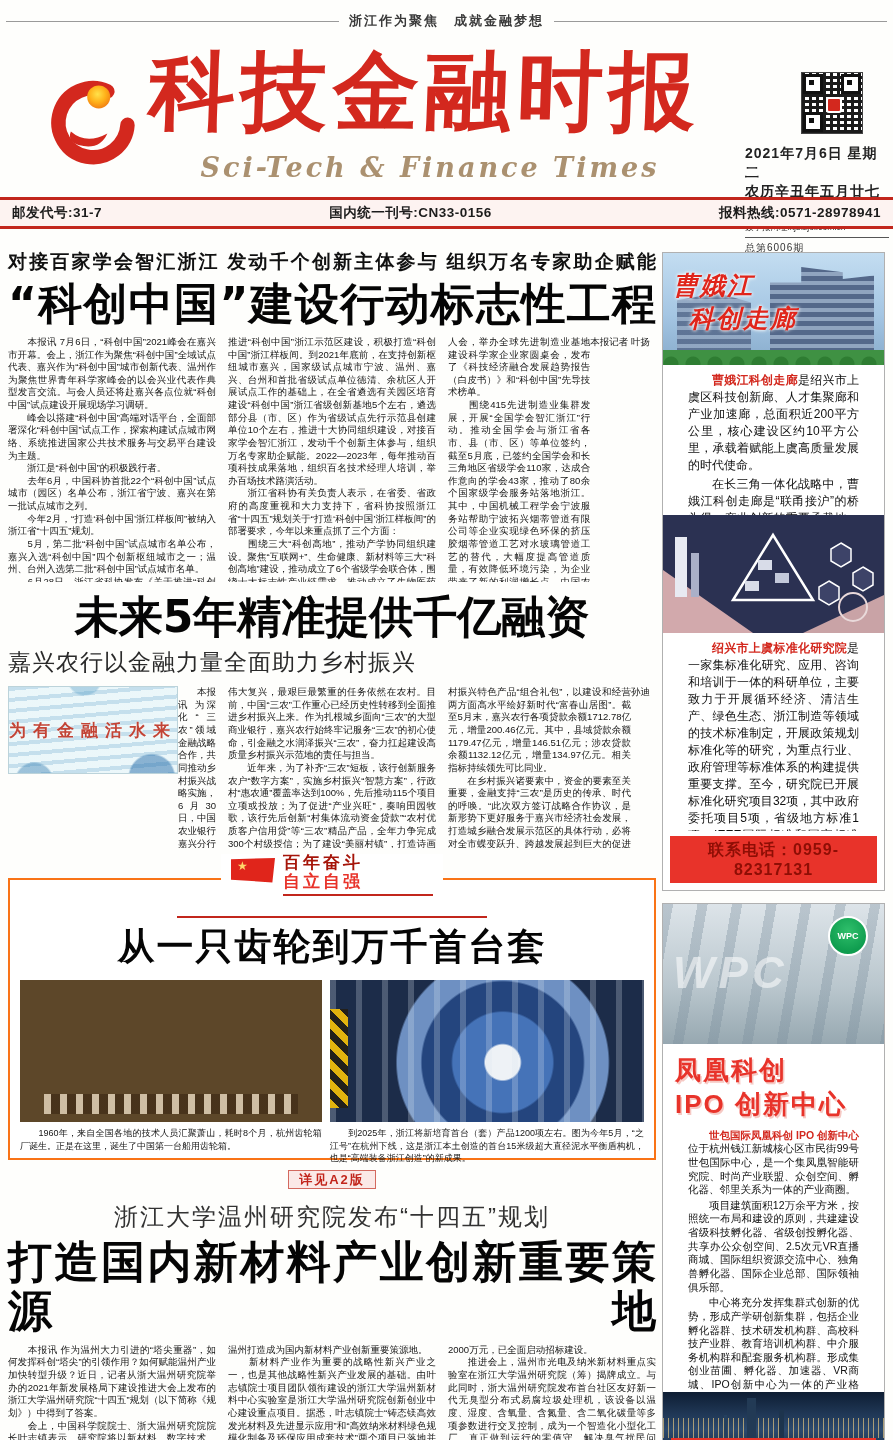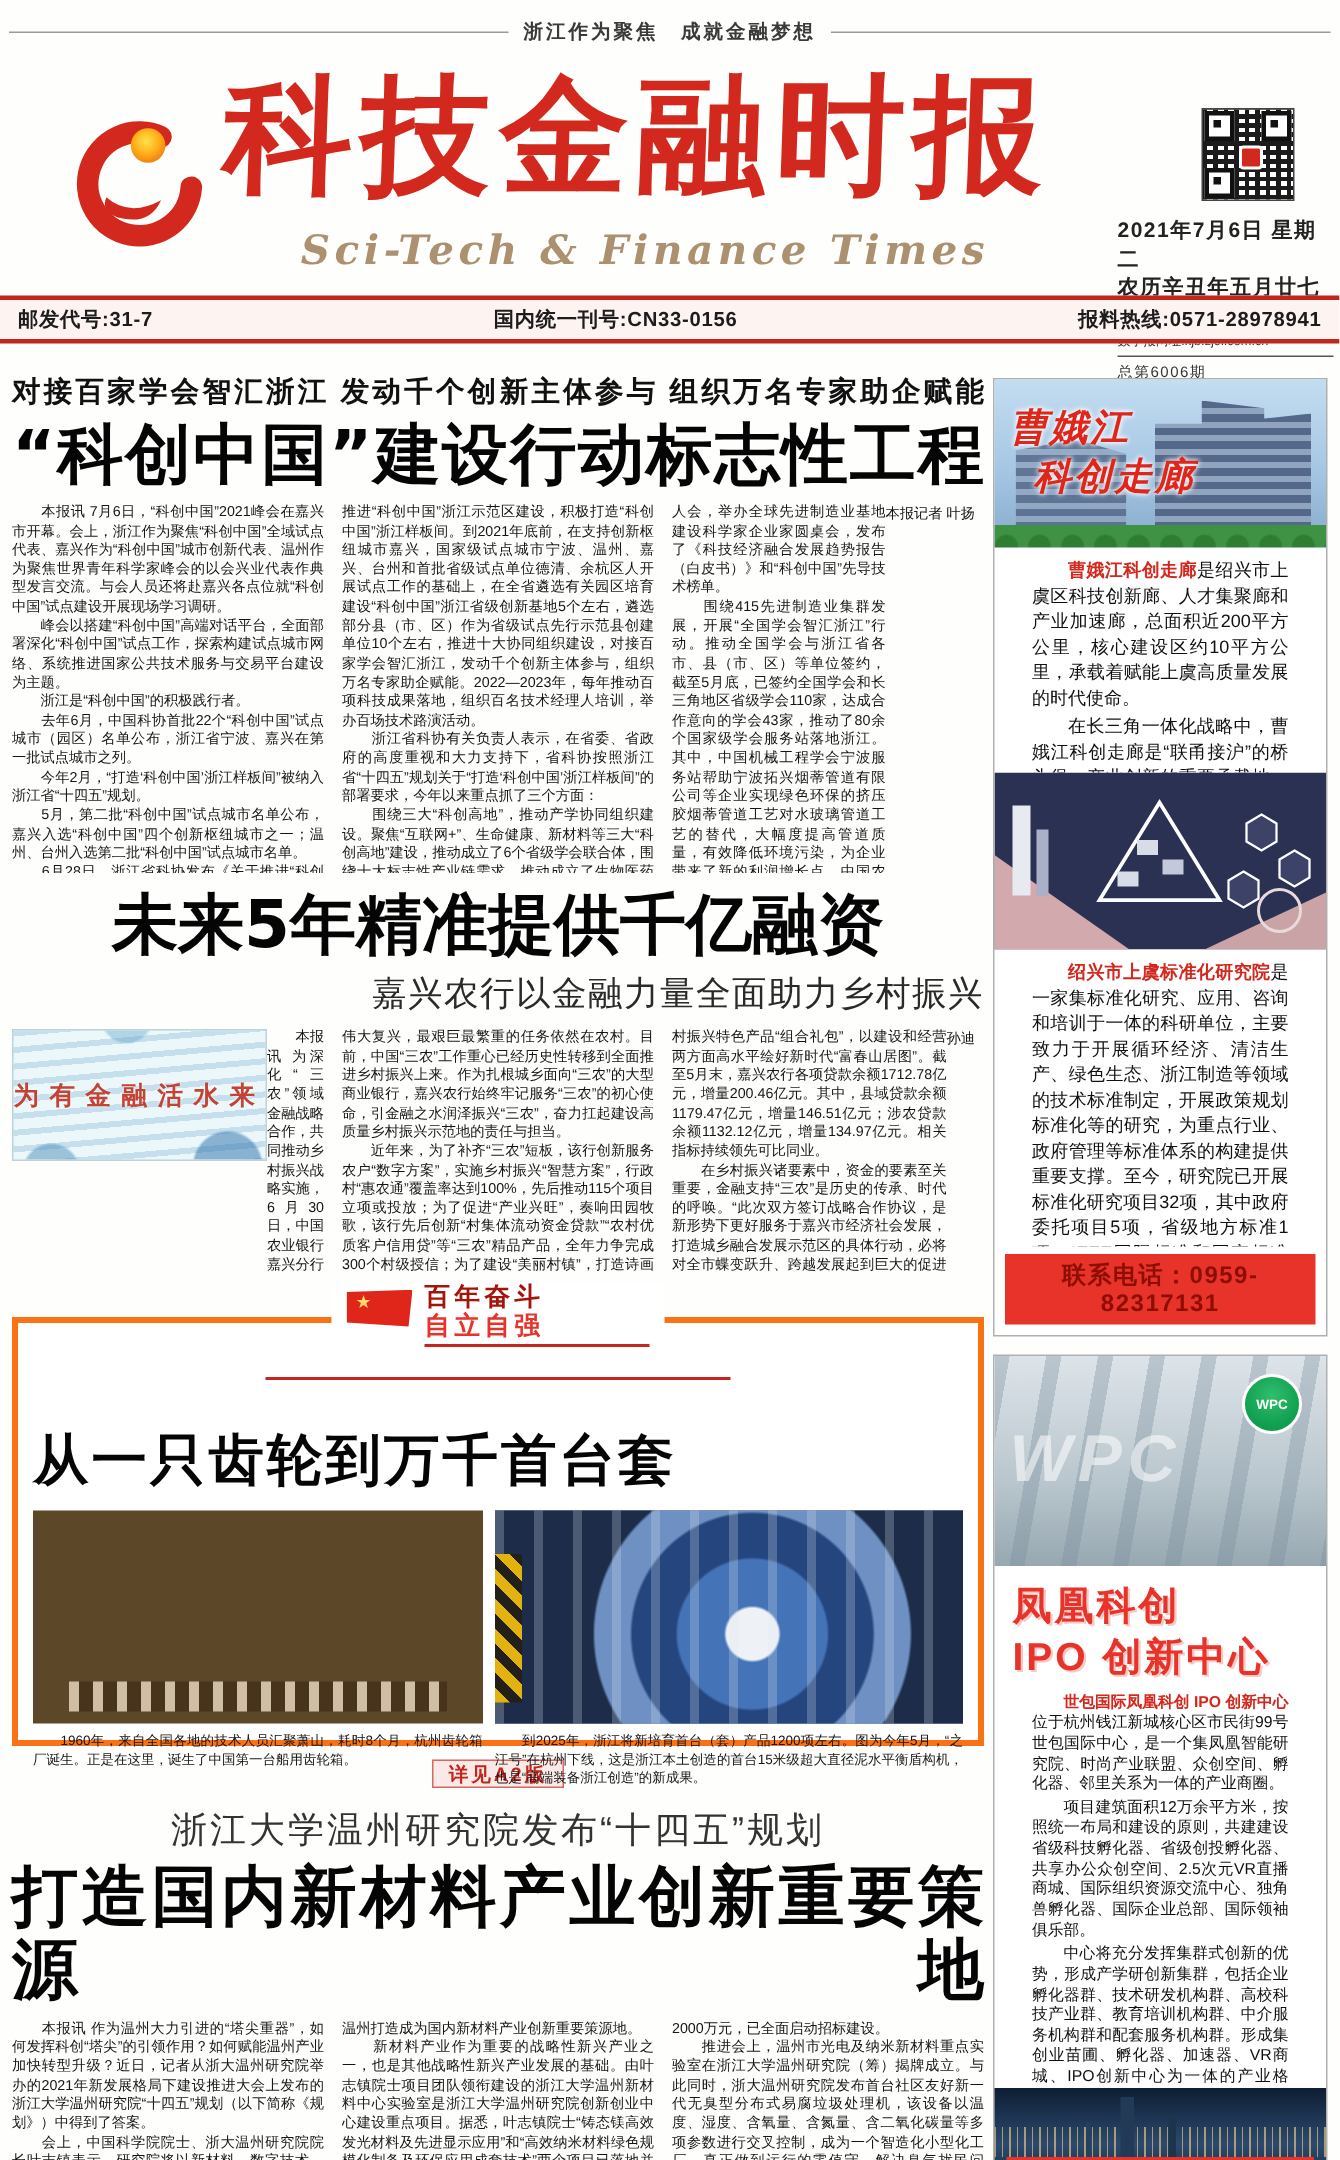--- a/index.html
+++ b/index.html
@@ -47,21 +47,21 @@
     font-size:13.5px;font-weight:bold;color:#1c1c1c;letter-spacing:0.5px;
   }
 
   
   .left{position:absolute;left:8px;top:250px;width:648px;}
   .sidebar{position:absolute;left:662px;top:252px;width:223px;}
 
   .kicker{font-size:19px;font-weight:bold;color:#111;text-align:justify;text-align-last:justify;line-height:1.3;}
   .headline{font-size:44px;font-weight:900;color:#050505;line-height:1.12;text-align:justify;text-align-last:justify;letter-spacing:0;margin-top:4px;font-family:"DejaVu Sans","Liberation Sans",sans-serif;}
   .headline.center{text-align:center;text-align-last:center;}
-  .subhead{font-size:23px;font-weight:400;color:#2a2a2a;text-align:right;margin-top:6px;letter-spacing:1px;}
+  .subhead{font-size:23px;font-weight:400;color:#2a2a2a;text-align:left;margin-top:6px;letter-spacing:1px;}
   .kicker3{font-size:24px;font-weight:400;color:#333;text-align:center;letter-spacing:2px;}
 
   .cols{display:flex;gap:12px;margin-top:8px;}
   .col{flex:1;font-size:9.5px;line-height:1.33;text-align:justify;color:#151515;white-space:pre-line;overflow:hidden;}
   .byline{font-size:9.5px;text-align:right;padding-right:6px;color:#151515;}
 
   .b1{height:246px;}
   .b2{height:162px;}
   .b3{height:150px;}
   .colwrap{flex:1;display:flex;overflow:hidden;}
@@ -73,29 +73,29 @@
       radial-gradient(circle at 15% 110%, rgba(60,130,180,.45) 0 18px, transparent 20px),
       radial-gradient(circle at 45% -10%, rgba(90,160,200,.4) 0 16px, transparent 18px),
       radial-gradient(circle at 85% 105%, rgba(40,110,170,.5) 0 22px, transparent 24px),
       repeating-linear-gradient(175deg, rgba(120,180,215,.35) 0 4px, rgba(235,247,250,.9) 4px 11px),
       #eef6f8;
     display:flex;align-items:center;justify-content:center;
   }
   .fin-art span{font-size:17px;font-weight:900;color:#c24436;letter-spacing:7px;text-shadow:0 0 2px #fff;}
 
   
-  .feature{margin-top:30px;border:4px solid #f97316;position:relative;height:278px;padding:0 10px;background:#fff;}
+  .feature{margin-top:30px;border:2px solid #f97316;position:relative;height:278px;padding:0 10px;background:#fff;}
   .emblem{position:absolute;top:-26px;left:50%;transform:translateX(-50%);background:#fff;padding:0 10px;display:flex;gap:8px;align-items:center;z-index:3;}
   .em-flag{width:44px;height:34px;background:#e0251b;clip-path:polygon(0 4%,100% 0,94% 72%,0 64%,0 100%,0 100%);position:relative;}
   .em-flag:after{content:"★";position:absolute;left:6px;top:1px;color:#ffd86a;font-size:12px;}
   .em-l1{font-size:17px;font-weight:900;color:#a51408;letter-spacing:3px;line-height:1.1;text-shadow:0 0 1px #fff;}
   .em-l2{font-size:17px;font-weight:900;color:#e8332a;letter-spacing:3px;line-height:1.1;}
   .em-sub{width:150px;height:2px;background:#c2261c;margin-top:2px;}
   .em-rule{position:absolute;top:36px;left:50%;transform:translateX(-50%);width:310px;height:2px;background:#c2261c;}
-  .f-headline{margin-top:67px;font-size:37px;font-weight:900;letter-spacing:2px;color:#050505;}
+  .f-headline{margin-top:42px;font-size:37px;font-weight:900;text-align:center;letter-spacing:2px;color:#050505;}
   .photos{display:flex;gap:8px;margin-top:8px;height:142px;}
   .ph{position:relative;overflow:hidden;}
   .ph-left{flex:49;
     background:
       radial-gradient(ellipse at 50% 18%, rgba(255,236,200,.4), transparent 55%),
       repeating-linear-gradient(90deg, rgba(250,235,205,.30) 0 9px, transparent 9px 36px),
       repeating-linear-gradient(0deg, rgba(25,16,8,.38) 0 5px, transparent 5px 20px),
       linear-gradient(100deg,#4a371f,#7c5f3a 35%,#a3875a 55%,#5b452a 80%,#3324130);
     background-color:#5d4729;}
   .ph-right{flex:51;

